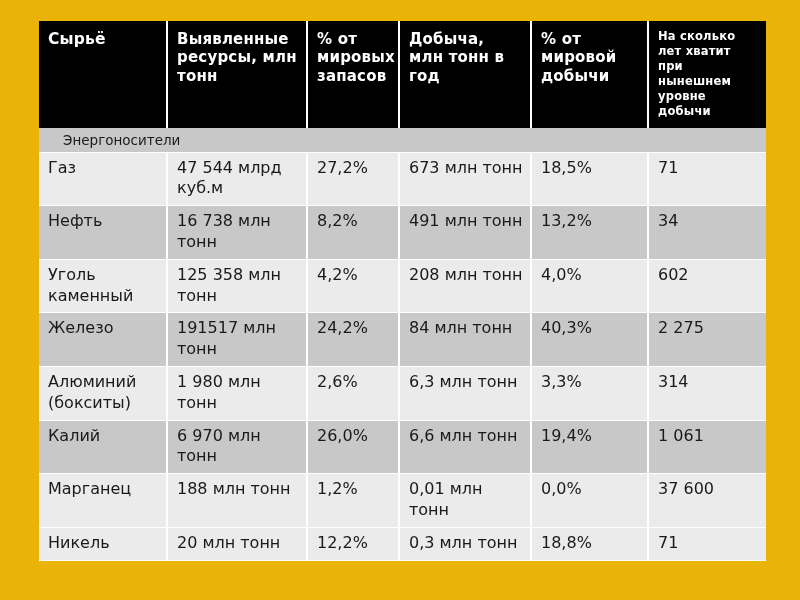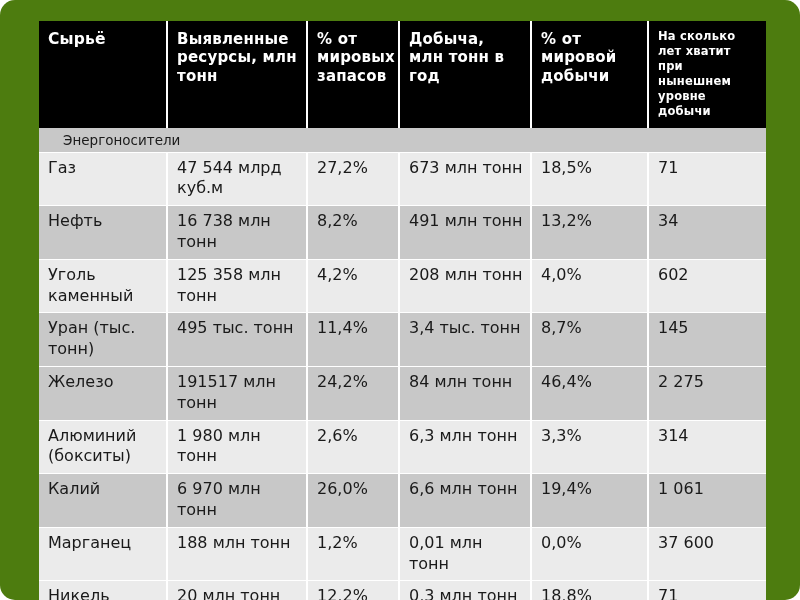--- a/index.html
+++ b/index.html
@@ -13,22 +13,21 @@
     height: 600px;
     overflow: hidden;
     font-family: "DejaVu Sans", "Liberation Sans", sans-serif;
     -webkit-font-smoothing: none;
   }
 
   .slide {
     position: relative;
     width: 800px;
     height: 600px;
-    background: #4d7c0f;
-    border-radius: 15px;
+    background: #eab308;
   }
 
   .table-wrap {
     position: absolute;
     left: 39px;
     top: 21px;
     width: 727px;
   }
 
   table.res-table {
@@ -149,33 +148,25 @@
           </tr>
           <tr class="data-row light">
             <td>Уголь каменный</td>
             <td class="tight">125 358 млн тонн</td>
             <td>4,2%</td>
             <td>208 млн тонн</td>
             <td>4,0%</td>
             <td>602</td>
           </tr>
           <tr class="data-row dark">
-            <td>Уран (тыс. тонн)</td>
-            <td>495 тыс. тонн</td>
-            <td>11,4%</td>
-            <td>3,4 тыс. тонн</td>
-            <td>8,7%</td>
-            <td>145</td>
-          </tr>
-          <tr class="data-row dark">
             <td>Железо</td>
             <td>191517 млн тонн</td>
             <td>24,2%</td>
             <td>84 млн тонн</td>
-            <td>46,4%</td>
+            <td>40,3%</td>
             <td>2 275</td>
           </tr>
           <tr class="data-row light">
             <td>Алюминий (бокситы)</td>
             <td>1 980 млн тонн</td>
             <td>2,6%</td>
             <td>6,3 млн тонн</td>
             <td>3,3%</td>
             <td>314</td>
           </tr>

